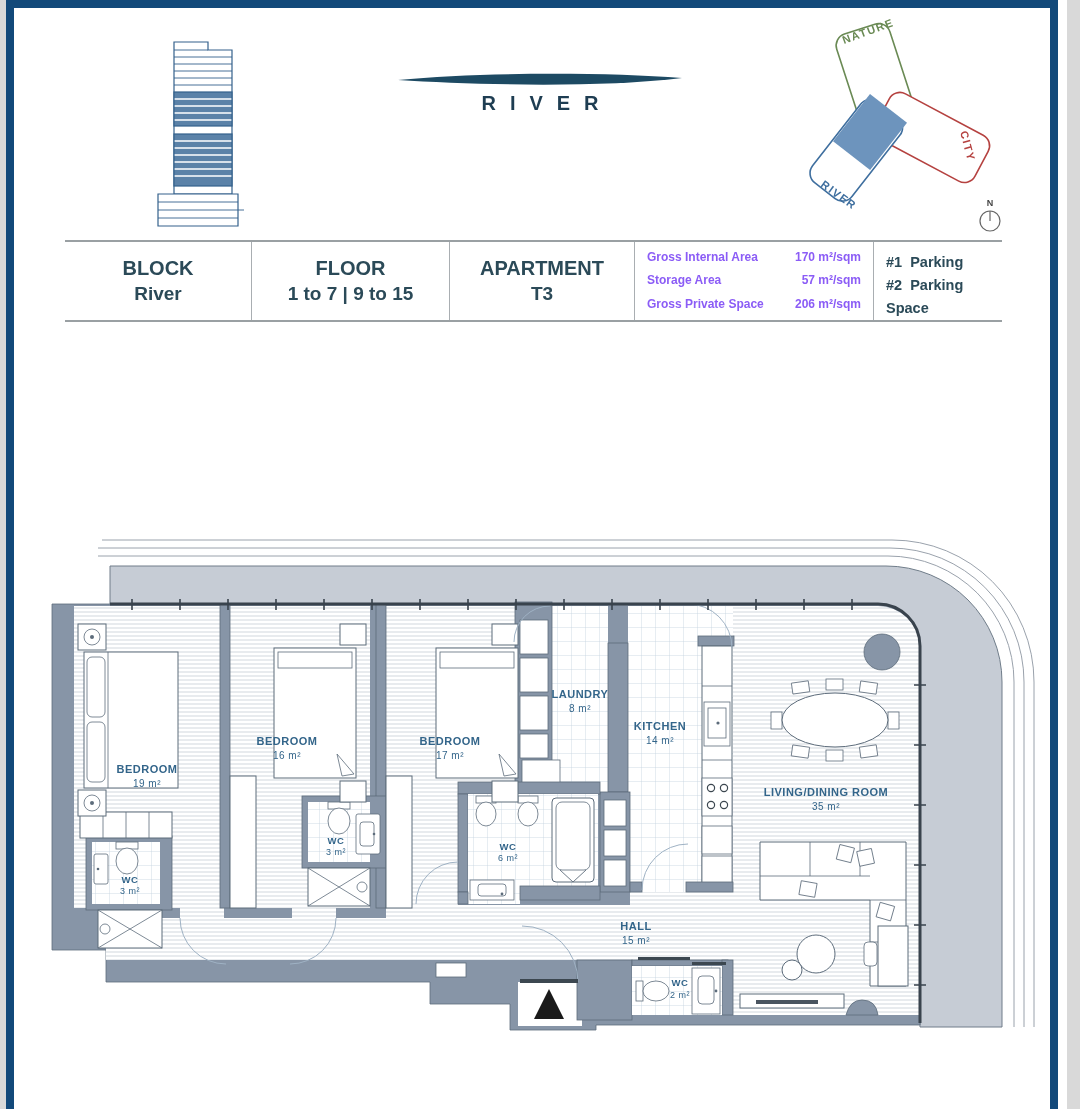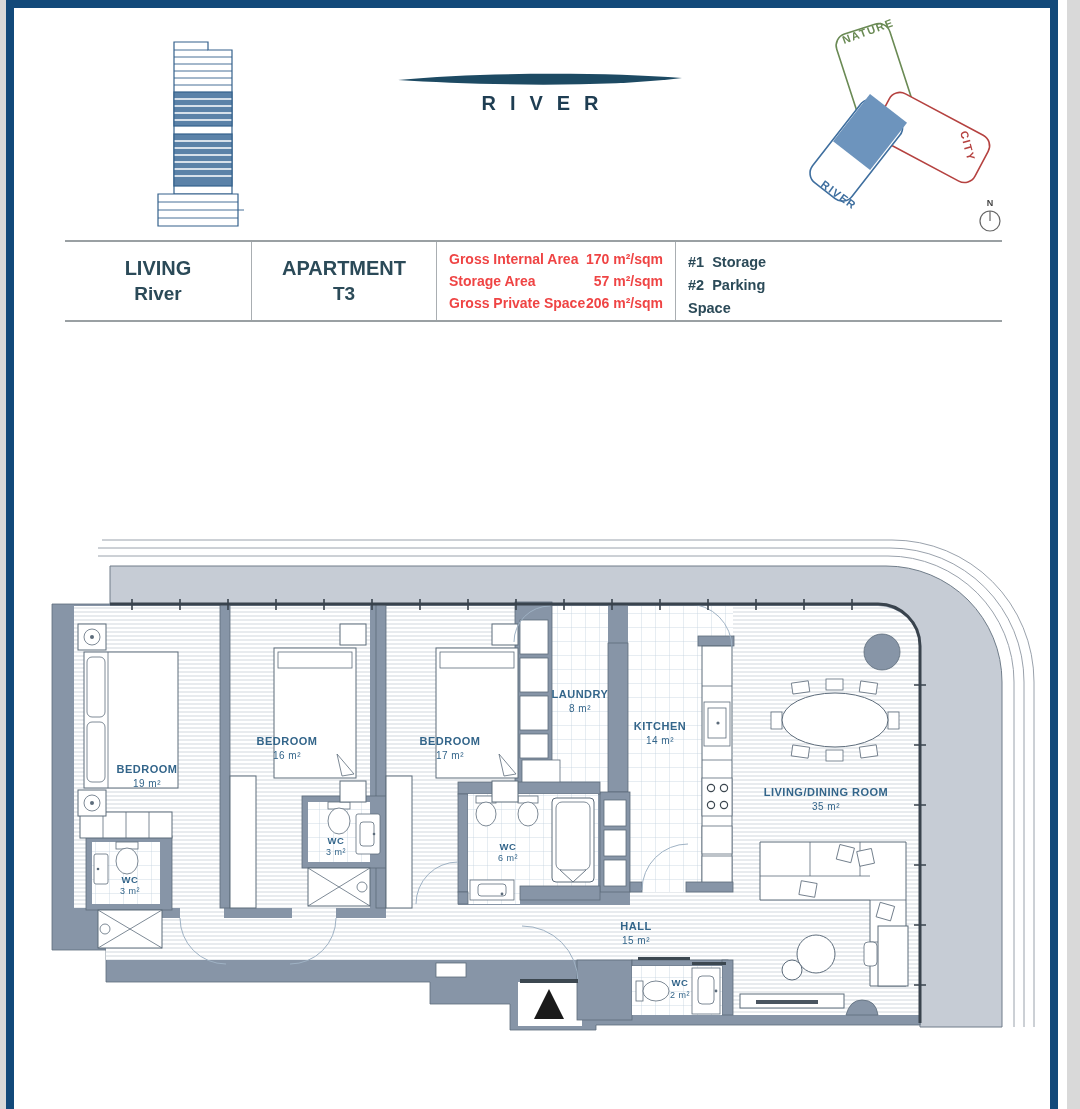--- a/index.html
+++ b/index.html
@@ -19,21 +19,21 @@
   
   .info-table{position:absolute;left:65px;top:240px;width:937px;height:82px;display:flex;
               border-top:2px solid #9aa0a3;border-bottom:2px solid #9aa0a3;box-sizing:border-box;}
   .cell{display:flex;flex-direction:column;justify-content:center;align-items:center;
         border-right:1.5px solid #a9aeb2;box-sizing:border-box;}
   .cell:last-child{border-right:none;}
   .c1{width:187px;} .c2{width:198px;} .c3{width:185px;text-align:center;} .c4{width:239px;} .c5{width:128px;align-items:flex-start;justify-content:flex-start;padding:9px 0 0 12px;}
   .cell .lab{font-size:20px;font-weight:bold;color:#2b4a58;}
   .cell .val{font-size:19px;font-weight:bold;color:#2b4a58;margin-top:3px;}
   .c4{padding:7px 12px;justify-content:space-between;align-items:stretch;}
-  .arow{display:flex;justify-content:space-between;font-size:14px;font-weight:bold;color:#ef4444;line-height:1.45;}
+  .arow{display:flex;justify-content:space-between;font-size:12px;font-weight:bold;color:#8b5cf6;line-height:1.45;}
   .erow{font-size:14.5px;font-weight:bold;color:#2b4a58;line-height:1.6;}
   .erow .num{margin-right:8px;}
   
   .plan{position:absolute;left:40px;top:530px;}
   text.room{fill:#33658a;font-family:"Liberation Sans",sans-serif;font-weight:bold;letter-spacing:.5px;}
   text.rn{font-size:11px;} text.ra{font-size:10px;font-weight:normal;}
   text.rn-s{font-size:9.5px;} text.ra-s{font-size:9px;font-weight:normal;}
   .furn{fill:#ffffff;stroke:#5d6c7b;stroke-width:1;}
   .furn2{fill:#ffffff;stroke:#5d6c7b;stroke-width:0.8;}
   .wall{fill:#8795a7;stroke:#5d6c7b;stroke-width:0.8;}
@@ -99,22 +99,26 @@
     </g>
     <g>
       <circle cx="192" cy="207" r="10" fill="none" stroke="#666" stroke-width="1.2"></circle>
       <line x1="192" y1="207" x2="192" y2="197" stroke="#666" stroke-width="1.2"></line>
       <text x="192" y="192" text-anchor="middle" font-size="9" font-weight="bold" fill="#444">N</text>
     </g>
   </svg>
 
   <div class="info-table">
     <div class="cell c1">
-      <div class="lab">LIVING</div>
+      <div class="lab">BLOCK</div>
       <div class="val">River</div>
+    </div>
+    <div class="cell c2">
+      <div class="lab">FLOOR</div>
+      <div class="val">1 to 7 | 9 to 15</div>
     </div>
     <div class="cell c3">
       <div class="lab">APARTMENT</div>
       <div class="val">T3</div>
     </div>
     <div class="cell c4">
       <div class="arow">
         <span>Gross Internal Area</span>
         <span>170 m²/sqm</span>
       </div>
@@ -122,21 +126,21 @@
         <span>Storage Area</span>
         <span>57 m²/sqm</span>
       </div>
       <div class="arow">
         <span>Gross Private Space</span>
         <span>206 m²/sqm</span>
       </div>
     </div>
     <div class="cell c5">
       <div class="erow">
-        <span class="num">#1</span><span>Storage</span>
+        <span class="num">#1</span><span>Parking</span>
       </div>
       <div class="erow">
         <span class="num">#2</span><span>Parking Space</span>
       </div>
     </div>
   </div>
 
   <svg class="plan" width="1000" height="520" viewBox="0 0 1000 520">
     <defs>
       <pattern id="wood" width="4" height="4" patternUnits="userSpaceOnUse">

